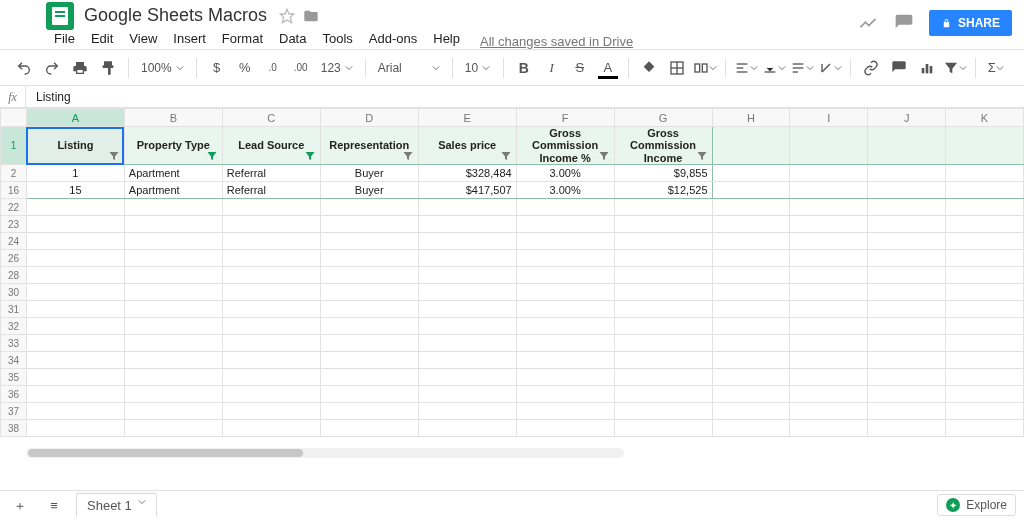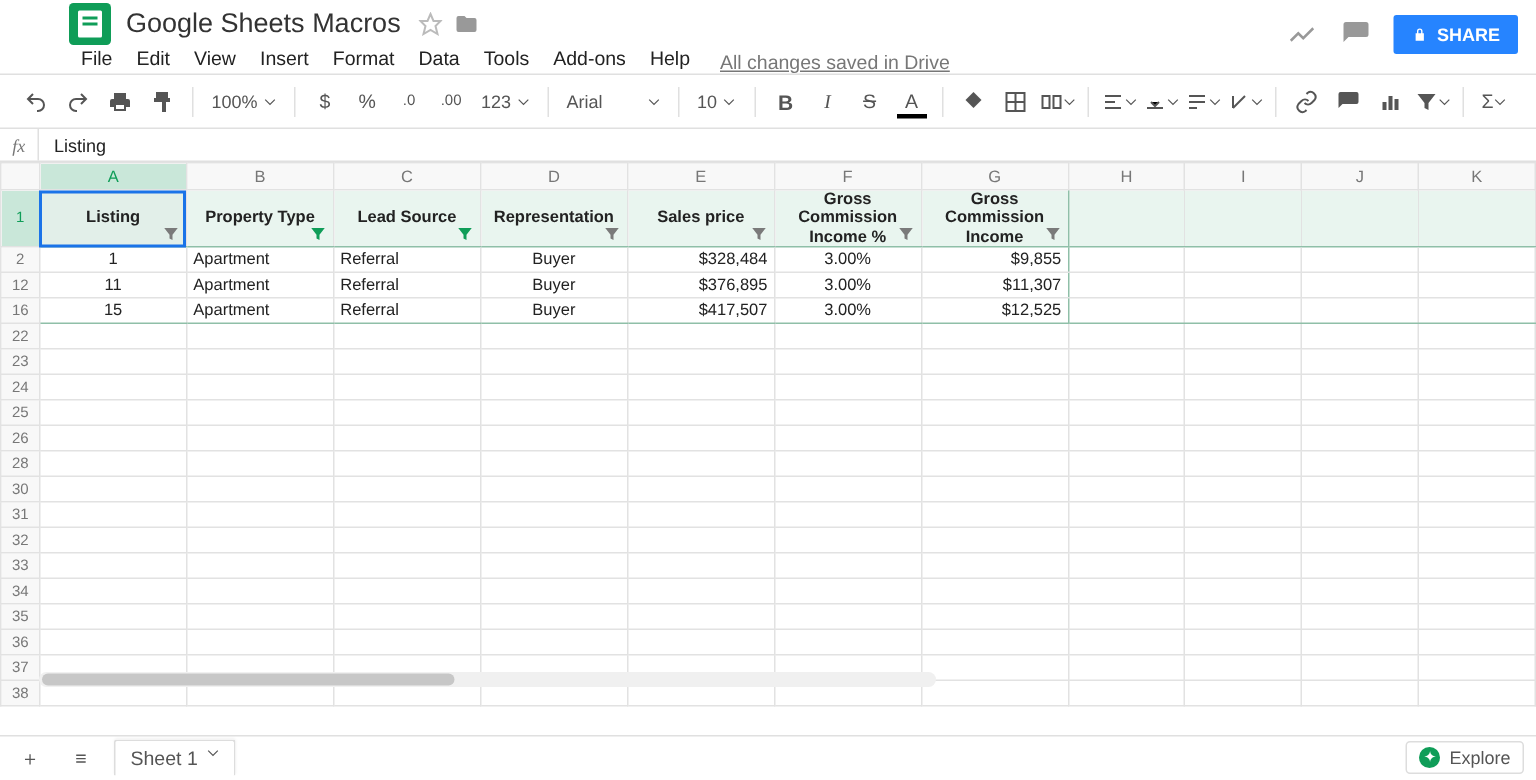--- a/index.html
+++ b/index.html
@@ -380,34 +380,20 @@
             <td class="left">Referral</td>
             <td class="ctr">Buyer</td>
             <td class="num">$328,484</td>
             <td class="ctr">3.00%</td>
             <td class="num region-right">$9,855</td>
             <td></td>
             <td></td>
             <td></td>
             <td></td>
           </tr>
-          <tr class="data-row">
-            <th class="rowhdr">12</th>
-            <td class="ctr">11</td>
-            <td class="left">Apartment</td>
-            <td class="left">Referral</td>
-            <td class="ctr">Buyer</td>
-            <td class="num">$376,895</td>
-            <td class="ctr">3.00%</td>
-            <td class="num region-right">$11,307</td>
-            <td></td>
-            <td></td>
-            <td></td>
-            <td></td>
-          </tr>
           <tr class="data-row region-bottom">
             <th class="rowhdr">16</th>
             <td class="ctr">15</td>
             <td class="left">Apartment</td>
             <td class="left">Referral</td>
             <td class="ctr">Buyer</td>
             <td class="num">$417,507</td>
             <td class="ctr">3.00%</td>
             <td class="num region-right">$12,525</td>
             <td></td>
@@ -451,34 +437,20 @@
             <td></td>
             <td></td>
             <td></td>
             <td></td>
             <td></td>
             <td></td>
             <td></td>
             <td></td>
           </tr>
           <tr class="data-row">
-            <th class="rowhdr">25</th>
-            <td></td>
-            <td></td>
-            <td></td>
-            <td></td>
-            <td></td>
-            <td></td>
-            <td></td>
-            <td></td>
-            <td></td>
-            <td></td>
-            <td></td>
-          </tr>
-          <tr class="data-row">
             <th class="rowhdr">26</th>
             <td></td>
             <td></td>
             <td></td>
             <td></td>
             <td></td>
             <td></td>
             <td></td>
             <td></td>
             <td></td>

